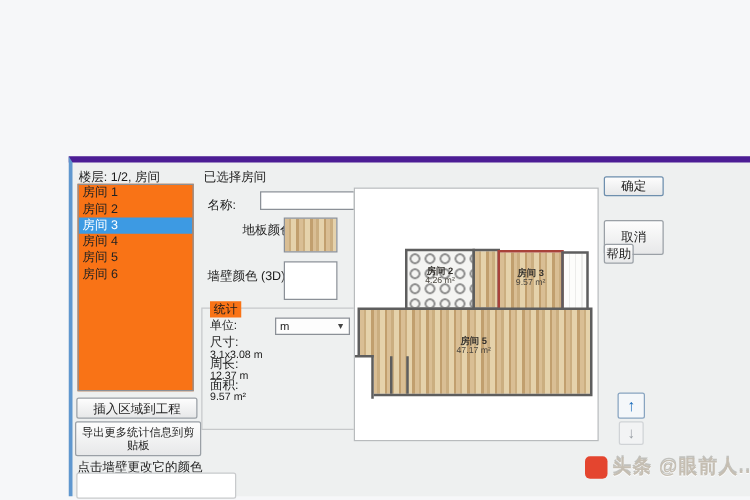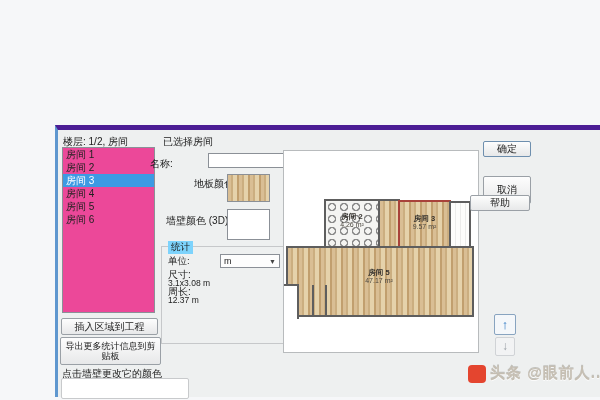--- a/index.html
+++ b/index.html
@@ -4,49 +4,49 @@
 <style>
   html,body{margin:0;padding:0;}
   #screen{position:relative;width:600px;height:400px;background:#f6f7f9;overflow:hidden;
           font-family:"Liberation Sans",sans-serif;color:#222;}
   
   .dialog{position:absolute;left:55px;top:125px;width:545px;height:272px;background:#eef0f0;
           border-top:5px solid #4c1d95;border-left:3px solid #5f97cf;box-sizing:border-box;}
   .lbl{font-size:10px;color:#1c1c1c;white-space:nowrap;}
   
   .list-header{position:absolute;left:5px;top:5px;}
-  .listbox{position:absolute;left:4px;top:17px;width:93px;height:166px;background:#ec4899;
+  .listbox{position:absolute;left:4px;top:17px;width:93px;height:166px;background:#f97316;
            border:1px solid #8b9097;box-sizing:border-box;overflow:hidden;}
   .list-item{height:13px;line-height:13px;font-size:10px;padding-left:3px;cursor:default;}
   .list-item.selected{background:#3d9ae3;color:#fff;}
   .btn{display:block;box-sizing:border-box;border:1px solid #9aa0a6;border-radius:2px;
        background:linear-gradient(#fdfdfd,#e7e8e9);font-family:inherit;font-size:10px;color:#1c1c1c;
        text-align:center;cursor:default;padding:0;}
   .btn-insert{position:absolute;left:3px;top:188px;width:97px;height:17px;}
   .btn-export{position:absolute;left:2px;top:207px;width:101px;height:28px;font-size:9px;line-height:10px;
               white-space:normal;padding:2px 1px;}
   .hint{position:absolute;left:4px;top:237px;font-size:10px;}
   .hint-swatch{position:absolute;left:3px;top:248px;width:128px;height:21px;background:#fff;
                border:1px solid #c8cacc;border-radius:2px;box-sizing:border-box;}
   
   .group-title{position:absolute;left:105px;top:5px;}
-  .name-label{position:absolute;left:92px;top:27px;}
+  .name-label{position:absolute;left:108px;top:27px;}
   .name-input{position:absolute;left:150px;top:23px;width:76px;height:15px;border:1px solid #8b9097;
               background:#fff;box-sizing:border-box;font-family:inherit;font-size:10px;padding:0 2px;}
   .floor-label{position:absolute;left:108px;top:47px;margin-left:28px;}
   .swatch{position:absolute;border:1px solid #8b9097;box-sizing:border-box;cursor:pointer;padding:0;}
   .swatch-floor{left:169px;top:44px;width:43px;height:28px;}
   .swatch-wall{left:169px;top:79px;width:43px;height:31px;background:#fff;}
   .wall-label{position:absolute;left:108px;top:84px;}
   .wood{background:repeating-linear-gradient(90deg,#d9be94 0 3px,#cbae80 3px 5px,#e5d2ab 5px 9px,#c19f6e 9px 11px);}
   .stats-group{position:absolute;left:103px;top:116px;width:125px;height:98px;border:1px solid #c6c8ca;
                box-sizing:border-box;}
-  .stats-title{position:absolute;left:6px;top:-6px;background:#7dd3fc;padding:0 3px;font-size:9.5px;}
+  .stats-title{position:absolute;left:6px;top:-6px;background:#f97316;padding:0 3px;font-size:9.5px;}
   .stats-inner{position:absolute;left:0;top:0;right:0;padding:7px 5px 0 6px;}
-  .unit-row{display:flex;align-items:flex-end;margin-bottom:3px;}
+  .unit-row{display:flex;align-items:flex-start;margin-bottom:3px;}
   .unit-row .lbl{font-size:9.5px;}
   .select{margin-left:auto;width:60px;height:14px;border:1px solid #8b9097;background:#fdfdfd;
           font-size:9px;display:flex;align-items:center;padding:0 3px;box-sizing:border-box;cursor:default;}
   .select .caret{margin-left:auto;font-size:7px;color:#444;}
   .stat-pair{margin-bottom:1px;}
   .stat-pair .s-lbl{display:block;font-size:10px;line-height:8px;}
   .stat-pair .s-val{display:block;font-size:8.5px;line-height:8px;padding-right:4px;}
   
   .canvas{position:absolute;left:225px;top:20px;width:196px;height:203px;background:#fff;
           border:1px solid #b8bbbd;box-sizing:border-box;}
@@ -58,21 +58,21 @@
   .palefloor{background:repeating-linear-gradient(90deg,#fdfdfb 0 4px,#ececea 4px 5px);}
   .stubwall{position:absolute;width:2px;background:#5e5e5e;}
   .notch{position:absolute;background:#fff;border-top:2px solid #5e5e5e;border-right:2px solid #5e5e5e;
          box-sizing:border-box;}
   .room-label{position:absolute;text-align:center;pointer-events:none;}
   .room-label .r-name{display:block;font-size:7.5px;line-height:8px;font-weight:bold;color:#33302c;}
   .room-label .r-area{display:block;font-size:7px;line-height:8px;color:#4a463f;}
   
   .btn-ok{position:absolute;left:425px;top:11px;width:48px;height:16px;border-color:#6e8fae;}
   .btn-cancel{position:absolute;left:425px;top:46px;width:48px;height:28px;}
-  .btn-help{position:absolute;left:412px;top:65px;width:60px;height:16px;}
+  .btn-help{position:absolute;left:425px;top:65px;width:24px;height:16px;}
   .btn-up{position:absolute;left:436px;top:184px;width:22px;height:21px;border:1px solid #88a4c0;
           background:#f4f7fa;border-radius:2px;font-size:13px;font-weight:bold;color:#1f6fbe;
           line-height:19px;text-align:center;cursor:pointer;padding:0;font-family:inherit;}
   .btn-down{position:absolute;left:437px;top:207px;width:20px;height:19px;border:1px solid #d0d3d6;
           background:#f2f3f4;border-radius:2px;font-size:12px;font-weight:bold;color:#9aa0a6;
           line-height:17px;text-align:center;cursor:default;padding:0;font-family:inherit;}
   
   .watermark{position:absolute;left:468px;top:364px;display:flex;align-items:center;gap:4px;}
   .wm-icon{width:18px;height:18px;background:#e4452f;border-radius:4px;flex:0 0 auto;}
   .wm-text{font-size:15px;font-weight:bold;color:#c5beb2;letter-spacing:1px;white-space:nowrap;
@@ -117,20 +117,24 @@
           </span>
         </div>
         <div class="stat-pair">
           <span class="s-lbl">尺寸:</span>
           <span class="s-val">3.1x3.08 m</span>
         </div>
         <div class="stat-pair">
           <span class="s-lbl">周长:</span>
           <span class="s-val">12.37 m</span>
         </div>
+        <div class="stat-pair">
+          <span class="s-lbl">面积:</span>
+          <span class="s-val">9.57 m²</span>
+        </div>
       </div>
     </div>
 
     <div class="canvas">
       <div class="room tilefloor" style="left:40px;top:48px;width:56px;height:49px;"></div>
       <div class="room wood" style="left:94px;top:48px;width:22px;height:49px;"></div>
       <div class="room wood sel" style="left:114px;top:49px;width:53px;height:50px;"></div>
       <div class="room palefloor" style="left:165px;top:50px;width:22px;height:49px;"></div>
       <div class="room wood" style="left:2px;top:95px;width:188px;height:71px;"></div>
       <div class="notch" style="left:0;top:133px;width:15px;height:35px;"></div>

